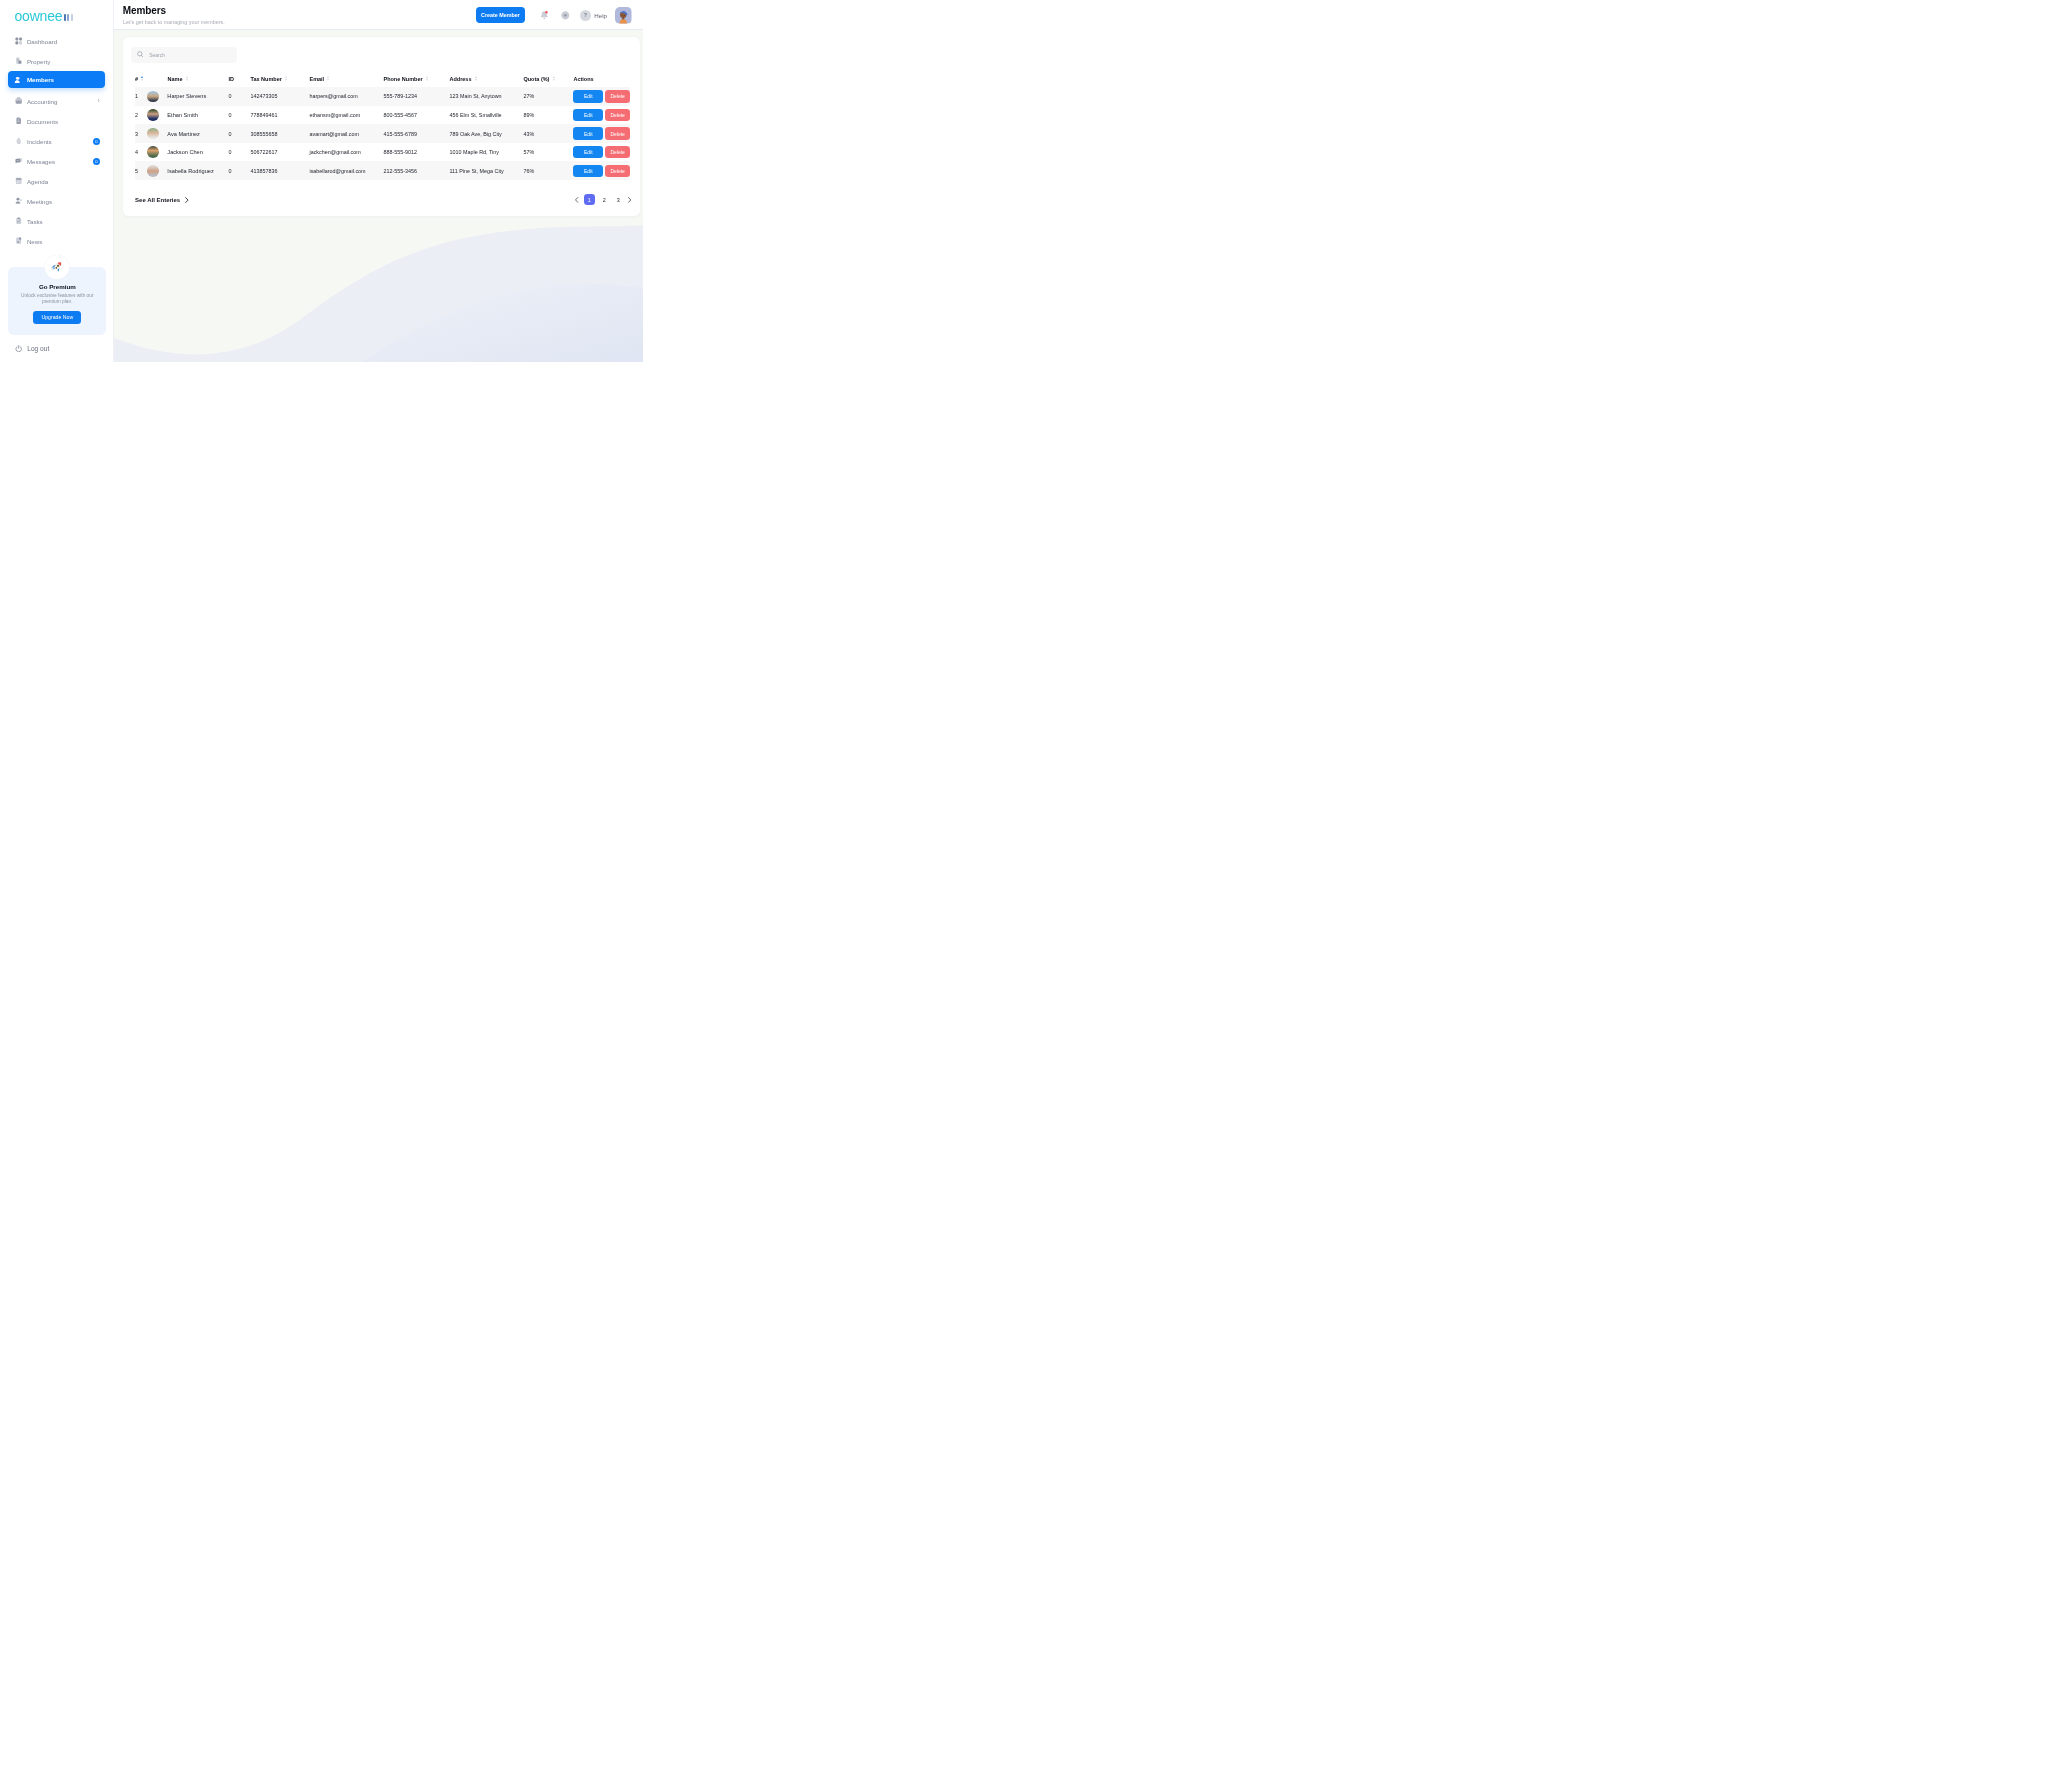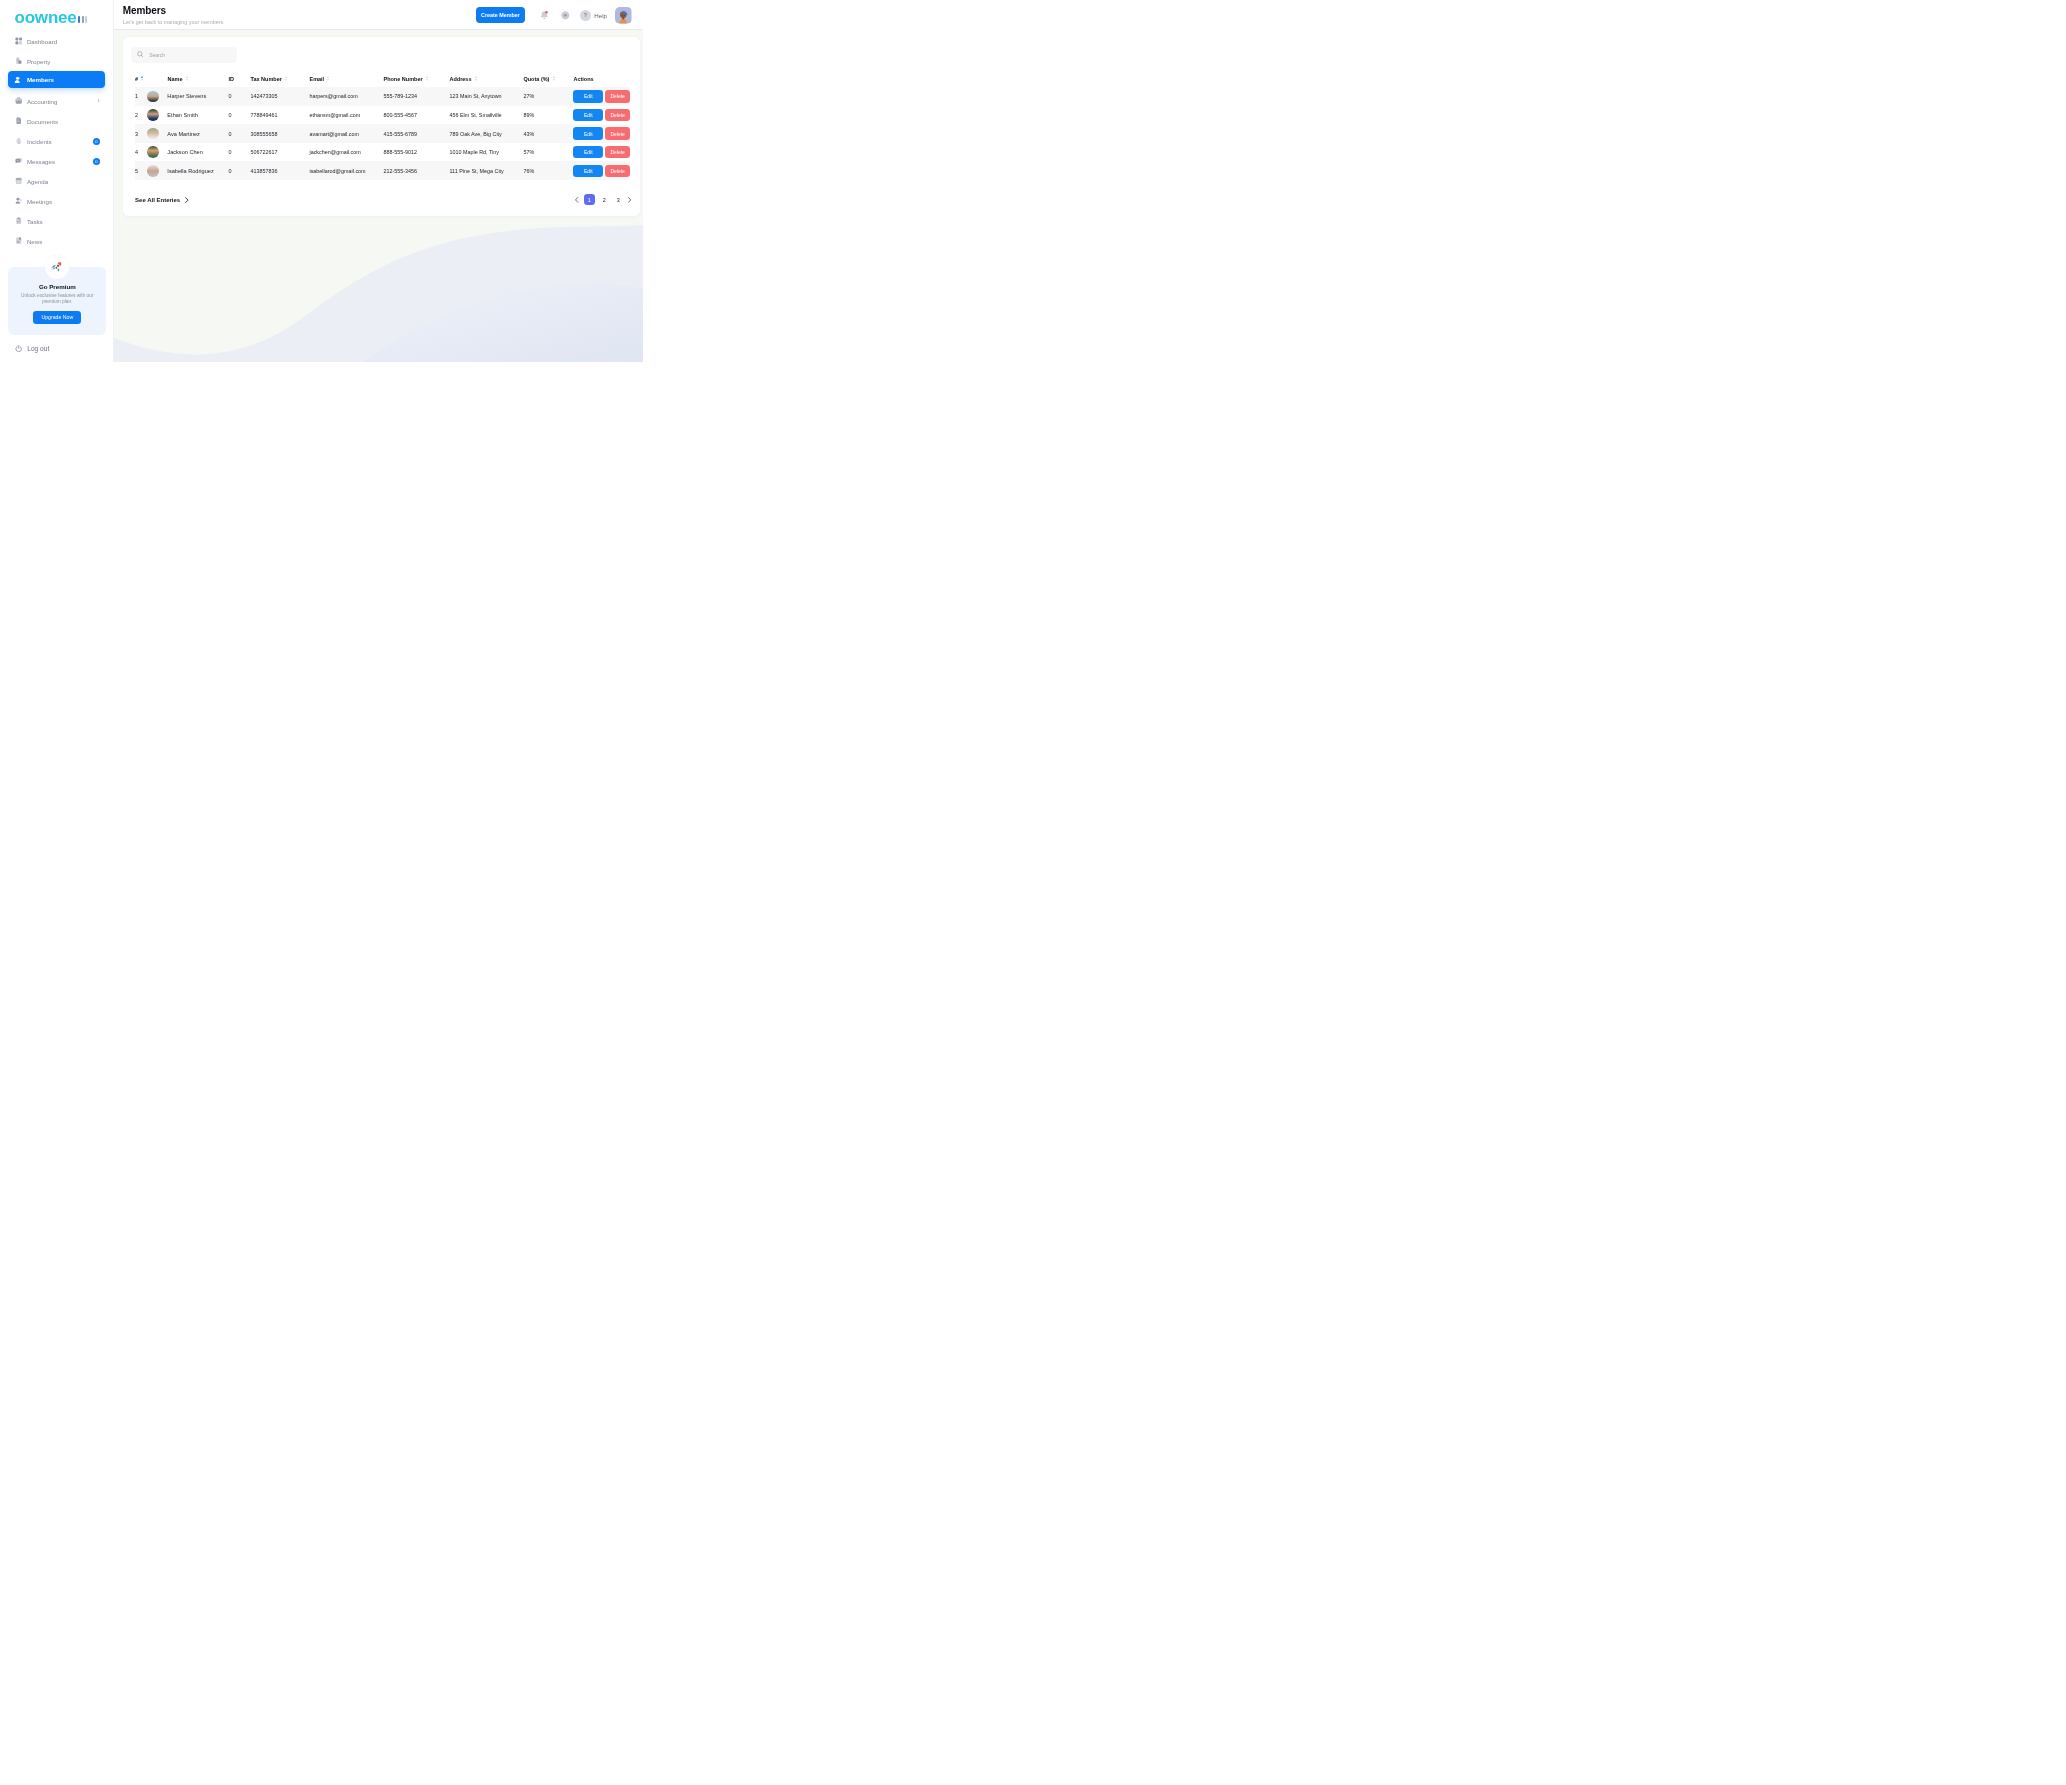--- a/index.html
+++ b/index.html
@@ -3,21 +3,21 @@
 <meta charset="utf-8">
 <style>
   * { margin:0; padding:0; box-sizing:border-box; }
   html,body { background:#fff; }
   body { font-family:"Liberation Sans", sans-serif; }
   .app { position:relative; width:643px; height:362px; overflow:hidden; background:#fff; }
 
   
   .sidebar { position:absolute; left:0; top:0; width:114px; height:362px; background:#fff; border-right:0.4px solid #eef0f5; z-index:5; }
   .logo { position:absolute; left:14.5px; top:8.3px; display:flex; align-items:center; }
-  .logo-text { font-size:17px; font-weight:700; color:#2bc8d9; letter-spacing:-0.2px; }
+  .logo-text { font-size:14px; font-weight:400; color:#2bc8d9; letter-spacing:-0.2px; }
   .logo-bars { display:flex; align-items:center; gap:1.2px; margin-left:1.7px; margin-top:1.7px; }
   .logo-bars i { display:block; width:2.1px; height:7px; border-radius:0.8px; }
   .logo-bars i:nth-child(1){ background:#4d79b8; }
   .logo-bars i:nth-child(2){ background:#8ba3cf; }
   .logo-bars i:nth-child(3){ background:#c4cfe2; }
 
   .nav { position:absolute; top:31px; left:0; right:0; }
   .nav-item { position:relative; height:20px; display:flex; align-items:center; padding-left:14.5px; cursor:pointer; }
   .nav-item .nicon { width:7.4px; height:7.4px; margin-right:5px; flex:0 0 7.4px; }
   .nav-item .nlabel { font-size:6.2px; color:#7d8494; }

